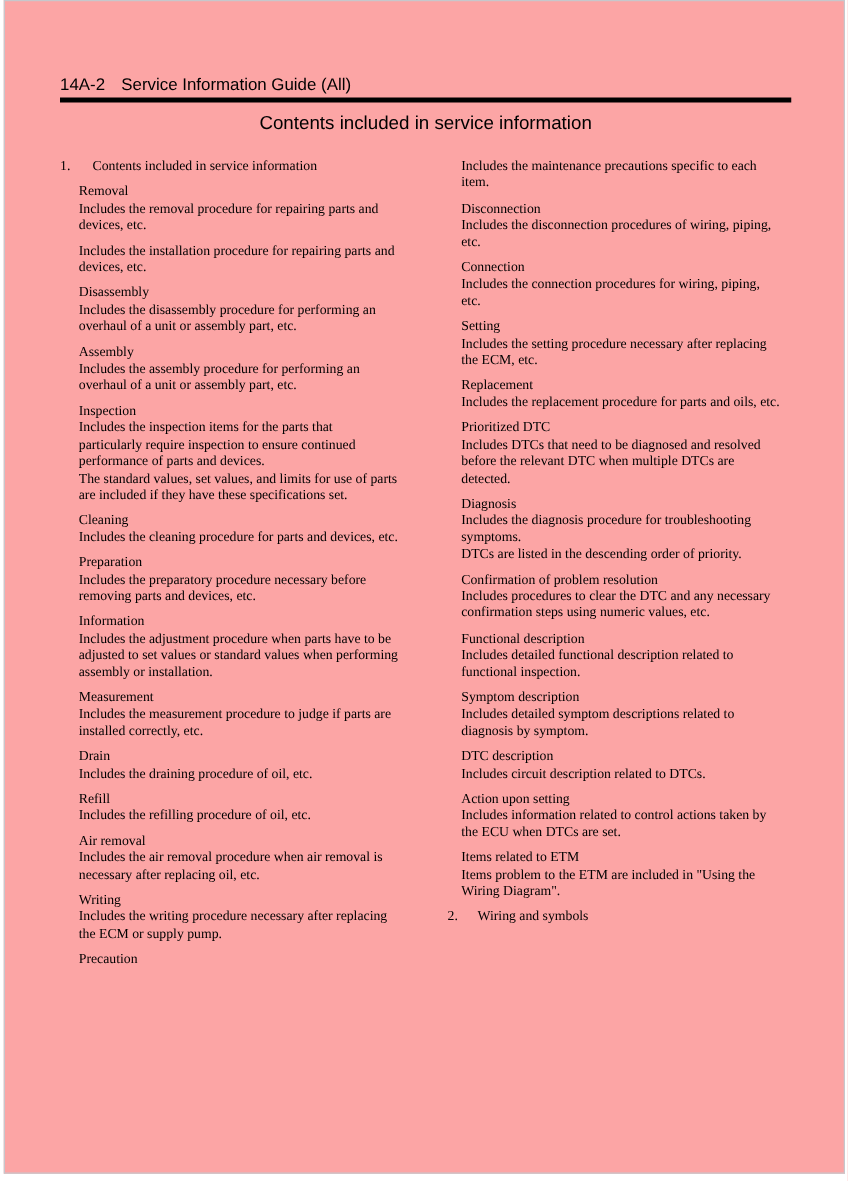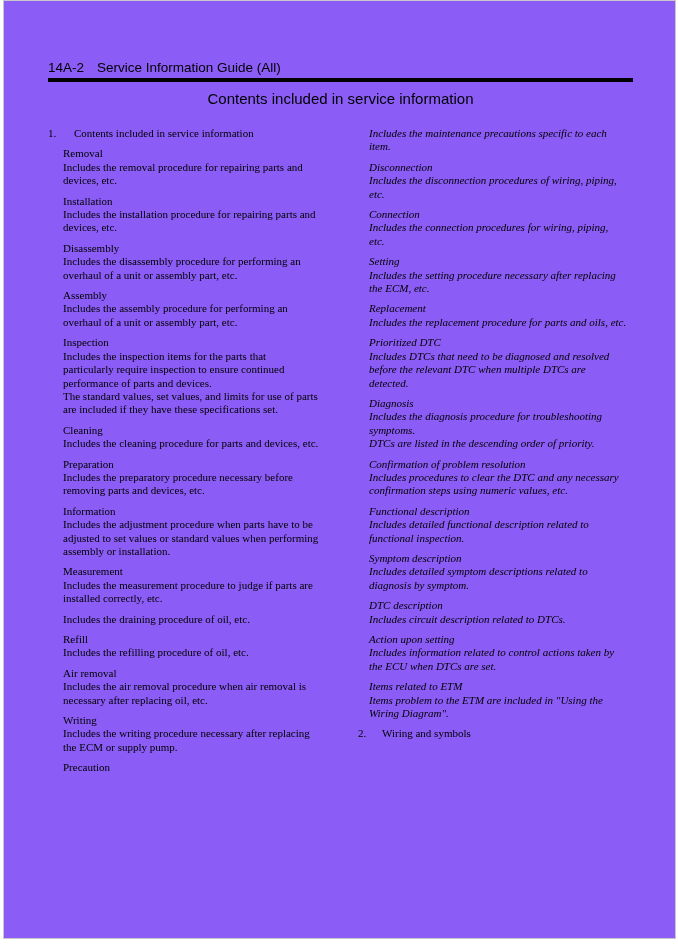--- a/index.html
+++ b/index.html
@@ -13,21 +13,21 @@
     color: #000000;
   }
   .page {
     position: absolute;
     left: 3px;
     top: 0;
     width: 673px;
     height: 939px;
     box-sizing: border-box;
     border: 1px solid #c7c7cc;
-    background: #8b5cf6;
+    background: #fca5a5;
     overflow: hidden;
   }
   .running-header {
     position: absolute;
     left: 44px;
     top: 59px;
     font-family: "Liberation Sans", "DejaVu Sans", sans-serif;
     font-size: 13.5px;
     line-height: 16px;
     white-space: nowrap;
@@ -60,21 +60,21 @@
   .column-left  { left: 44px;  width: 300px; }
   .column-right { left: 354px; width: 300px; }
 
   .numbered-item { display: flex; }
   .item-num { flex: 0 0 auto; }
   .column-left  .item-num { width: 26px; }
   .column-right .item-num { width: 24px; }
   .item-label { white-space: pre; }
 
   .column-left  .entries { padding-left: 15px; }
-  .column-right .entries { padding-left: 11px; font-style: italic; }
+  .column-right .entries { padding-left: 11px; }
 
   .entry { margin-top: 7px; }
   .column-right .entries .entry:first-child { margin-top: 0; }
   .column-right .numbered-item { margin-top: 7px; }
 
   .entry-heading { white-space: pre; }
   .entry-body    { white-space: pre; }
 </style>
 </head>
 <body>
@@ -95,21 +95,20 @@
       <span class="item-label">Contents included in service information</span>
     </div>
     <div class="entries">
   <div class="entry">
     <div class="entry-heading">Removal</div>
     <div class="entry-body">Includes the removal procedure for repairing parts and
 devices, etc.</div>
   </div>
 
   <div class="entry">
-    <div class="entry-heading">Installation</div>
     <div class="entry-body">Includes the installation procedure for repairing parts and
 devices, etc.</div>
   </div>
 
   <div class="entry">
     <div class="entry-heading">Disassembly</div>
     <div class="entry-body">Includes the disassembly procedure for performing an
 overhaul of a unit or assembly part, etc.</div>
   </div>
 
@@ -146,20 +145,21 @@
 assembly or installation.</div>
   </div>
 
   <div class="entry">
     <div class="entry-heading">Measurement</div>
     <div class="entry-body">Includes the measurement procedure to judge if parts are
 installed correctly, etc.</div>
   </div>
 
   <div class="entry">
+    <div class="entry-heading">Drain</div>
     <div class="entry-body">Includes the draining procedure of oil, etc.</div>
   </div>
 
   <div class="entry">
     <div class="entry-heading">Refill</div>
     <div class="entry-body">Includes the refilling procedure of oil, etc.</div>
   </div>
 
   <div class="entry">
     <div class="entry-heading">Air removal</div>

